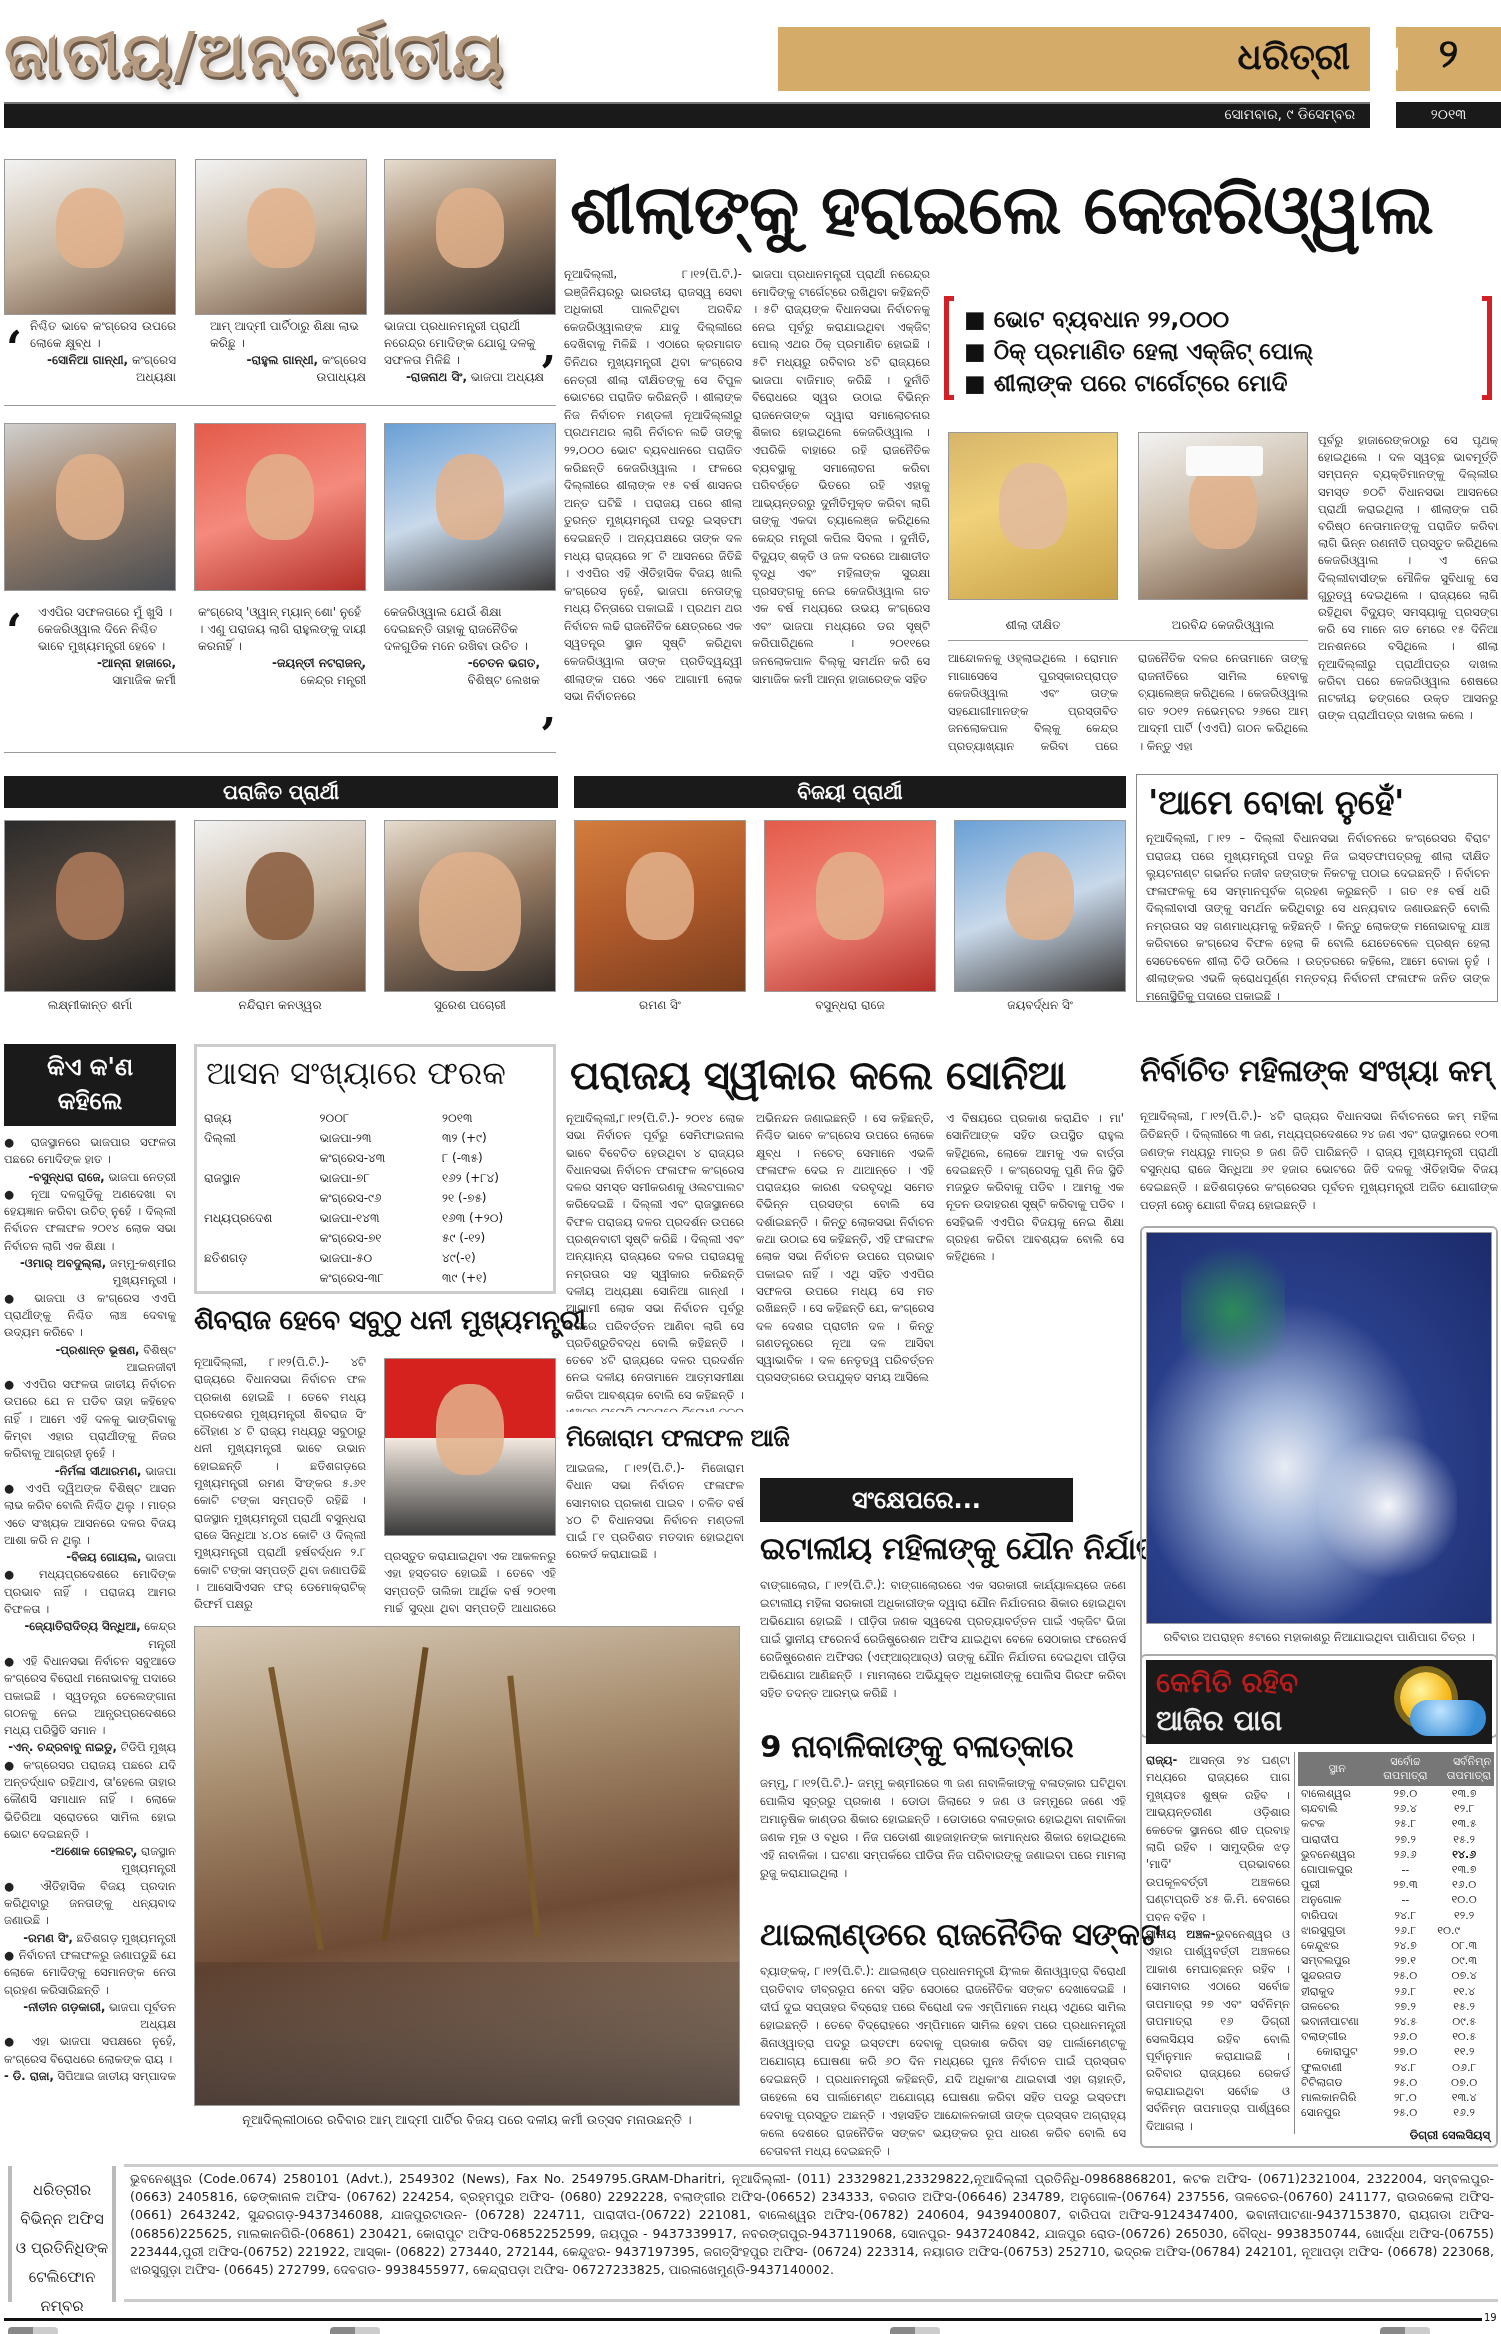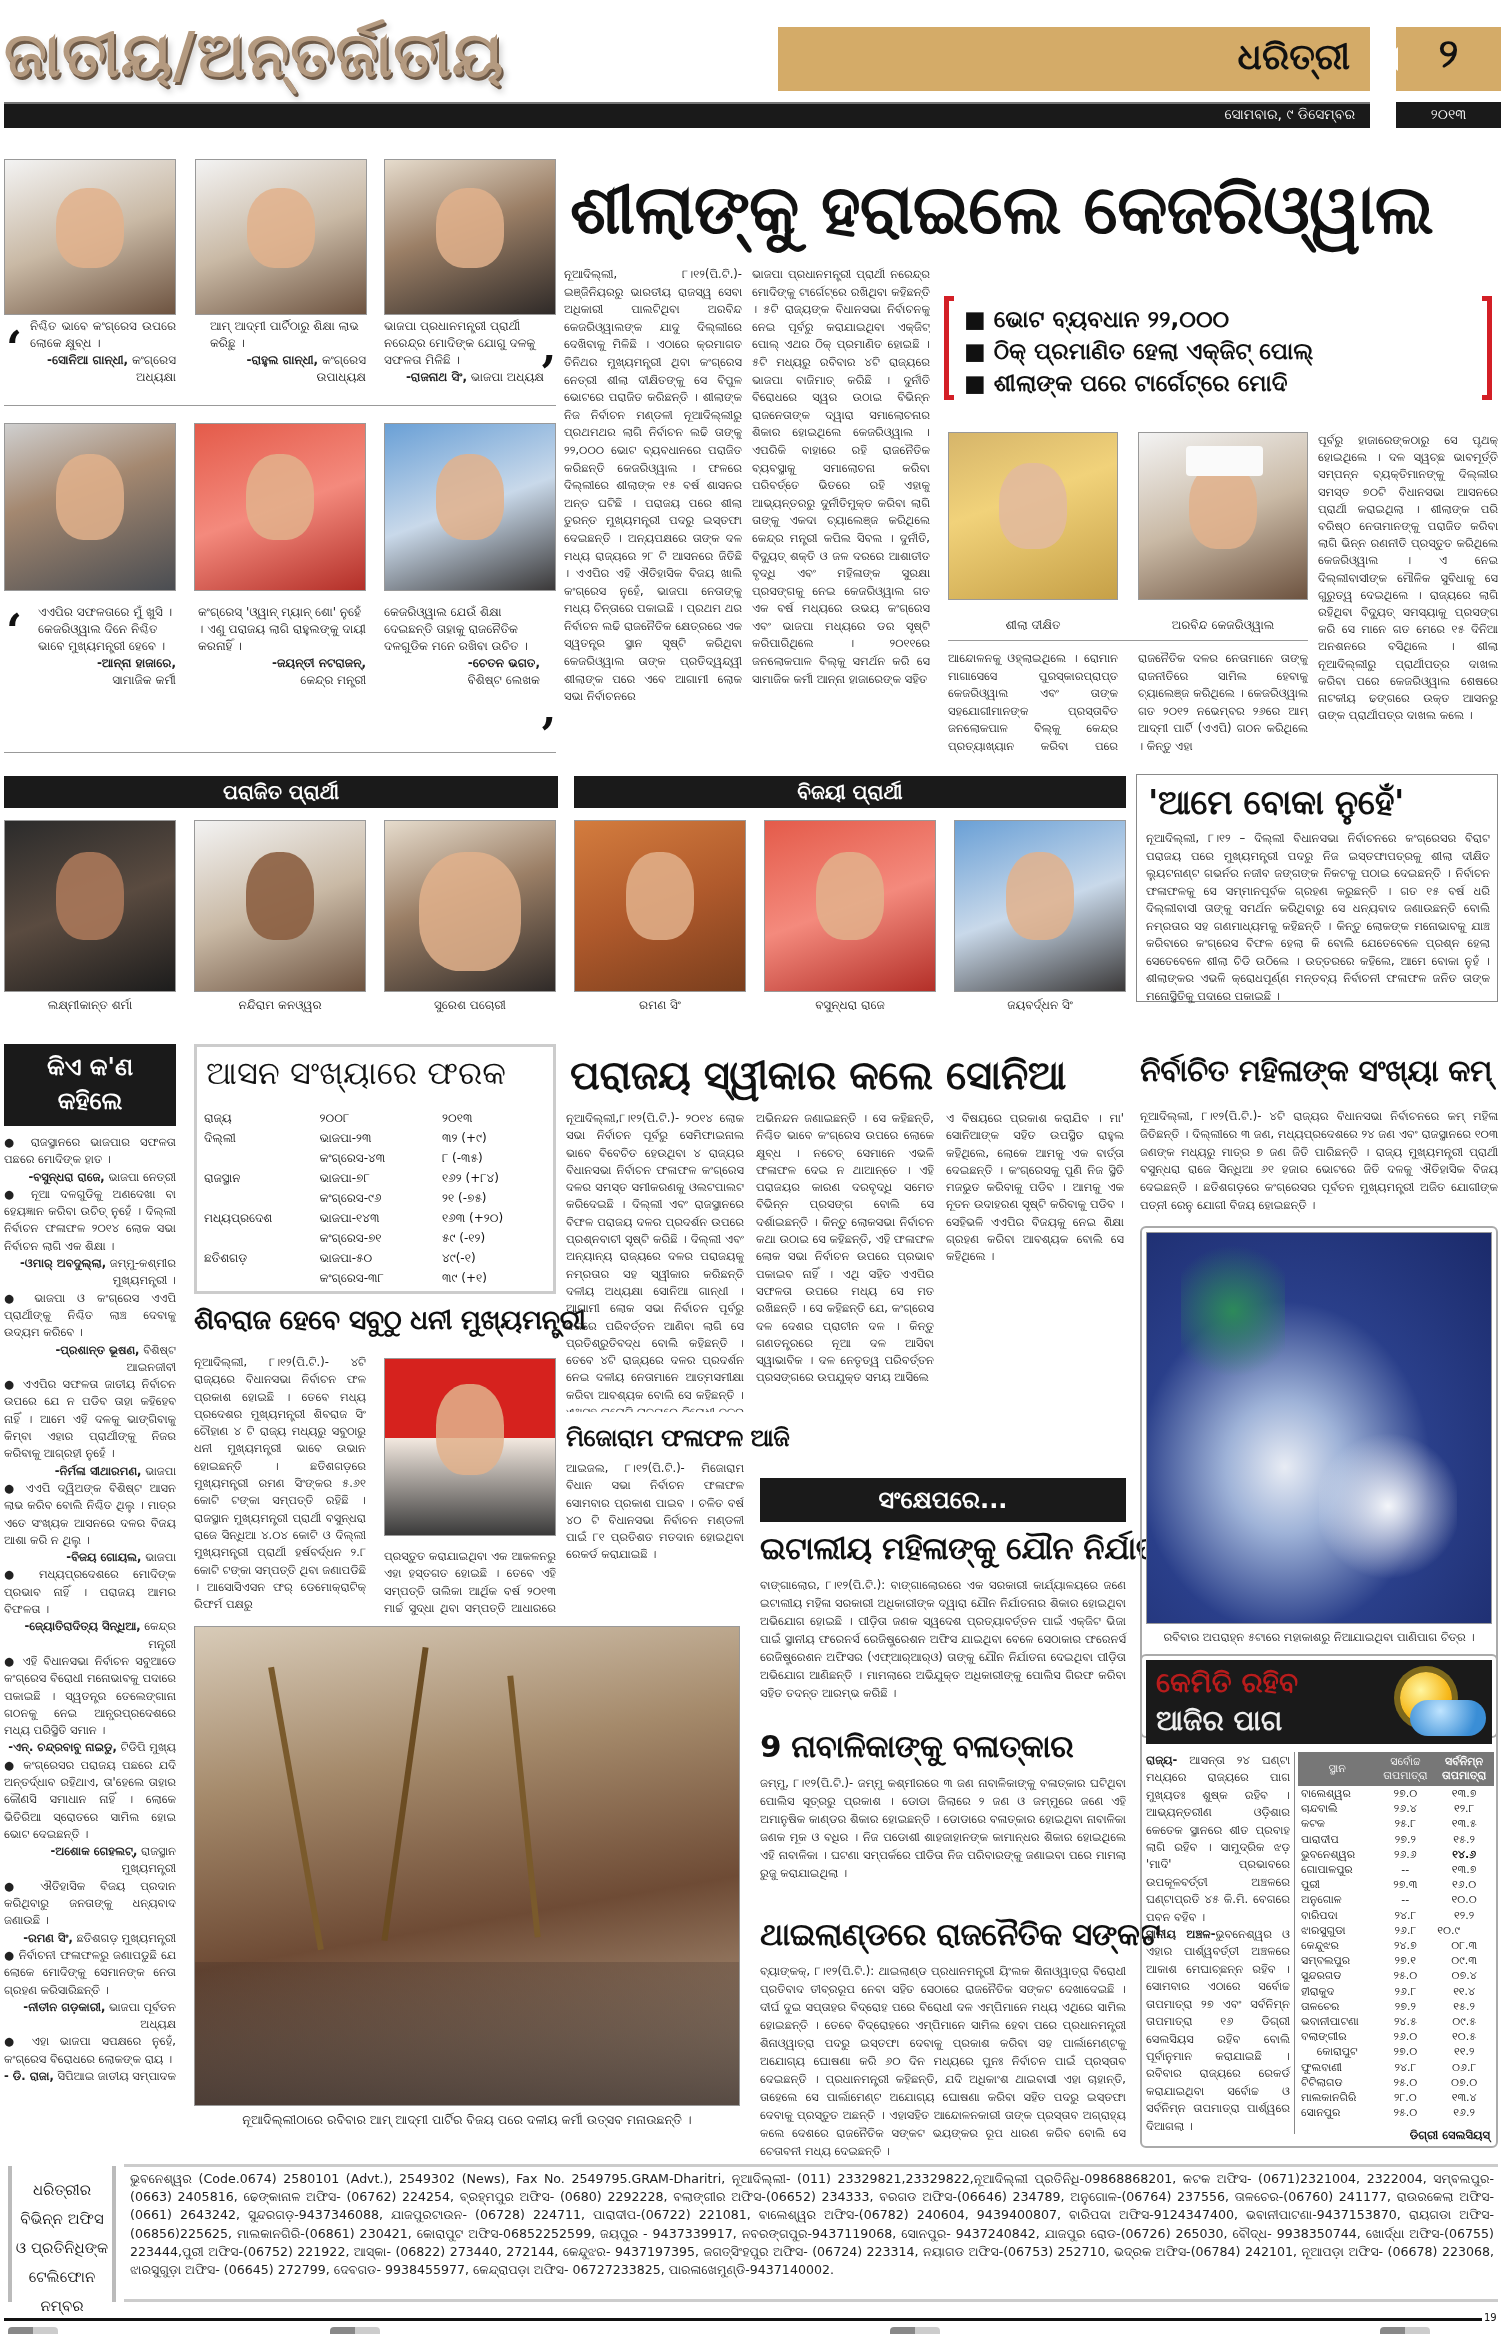--- a/index.html
+++ b/index.html
@@ -230,21 +230,21 @@
 <div class="abs txt" style="left:384px;top:1548px;width:172px;height:70px;overflow:hidden;line-height:17.3px">ପ୍ରସ୍ତୁତ କରାଯାଇଥିବା ଏକ ଆକଳନରୁ ଏହା ହସ୍ତଗତ ହୋଇଛି । ତେବେ ଏହି ସମ୍ପତ୍ତି ତାଲିକା ଆର୍ଥିକ ବର୍ଷ ୨୦୧୩ ମାର୍ଚ୍ଚ ସୁଦ୍ଧା ଥିବା ସମ୍ପତ୍ତି ଆଧାରରେ ପ୍ରସ୍ତୁତ କରାଯାଇଛି ।</div>
 
 <div class="hl" style="left:570px;top:1044px;font-size:40px;line-height:62px">ପରାଜୟ ସ୍ୱୀକାର କଲେ ସୋନିଆ</div>
 <div class="abs txt" style="left:566px;top:1110px;width:178px;height:302px;overflow:hidden;line-height:17.3px">ନୂଆଦିଲ୍ଲୀ,୮।୧୨(ପି.ଟି.)- ୨୦୧୪ ଲୋକ ସଭା ନିର୍ବାଚନ ପୂର୍ବରୁ ସେମିଫାଇନାଲ ଭାବେ ବିବେଚିତ ହେଉଥିବା ୪ ରାଜ୍ୟର ବିଧାନସଭା ନିର୍ବାଚନ ଫଳାଫଳ କଂଗ୍ରେସ ଦଳର ସମସ୍ତ ସମୀକରଣକୁ ଓଲଟପାଲଟ କରିଦେଇଛି । ଦିଲ୍ଲୀ ଏବଂ ରାଜସ୍ଥାନରେ ବିଫଳ ପରାଜୟ ଦଳର ପ୍ରଦର୍ଶନ ଉପରେ ପ୍ରଶ୍ନବାଚୀ ସୃଷ୍ଟି କରିଛି । ଦିଲ୍ଲୀ ଏବଂ ଅନ୍ୟାନ୍ୟ ରାଜ୍ୟରେ ଦଳର ପରାଜୟକୁ ନମ୍ରତାର ସହ ସ୍ୱୀକାର କରିଛନ୍ତି ଦଳୀୟ ଅଧ୍ୟକ୍ଷା ସୋନିଆ ଗାନ୍ଧୀ । ଆଗାମୀ ଲୋକ ସଭା ନିର୍ବାଚନ ପୂର୍ବରୁ ଦଳରେ ପରିବର୍ତ୍ତନ ଆଣିବା ଲାଗି ସେ ପ୍ରତିଶ୍ରୁତିବଦ୍ଧ ବୋଲି କହିଛନ୍ତି । ତେବେ ୪ଟି ରାଜ୍ୟରେ ଦଳର ପ୍ରଦର୍ଶନ ନେଇ ଦଳୀୟ ନେତାମାନେ ଆତ୍ମସମୀକ୍ଷା କରିବା ଆବଶ୍ୟକ ବୋଲି ସେ କହିଛନ୍ତି । ଏଥିସହ ତାରୋଟି ରାଜ୍ୟରେ ବିରୋଧୀ ଦଳର ବିଜୟୀ ପ୍ରାର୍ଥୀମାନଙ୍କୁ ସେ</div>
 <div class="abs txt" style="left:756px;top:1110px;width:178px;height:340px;overflow:hidden;line-height:17.3px">ଅଭିନନ୍ଦନ ଜଣାଇଛନ୍ତି । ସେ କହିଛନ୍ତି, ନିଶ୍ଚିତ ଭାବେ କଂଗ୍ରେସ ଉପରେ ଲୋକେ କ୍ଷୁବ୍ଧ । ନଚେତ୍ ସେମାନେ ଏଭଳି ଫଳାଫଳ ଦେଇ ନ ଥାଆନ୍ତେ । ଏହି ପରାଜୟର କାରଣ ଦରବୃଦ୍ଧି ସମେତ ବିଭିନ୍ନ ପ୍ରସଙ୍ଗ ବୋଲି ସେ ଦର୍ଶାଇଛନ୍ତି । କିନ୍ତୁ ଲୋକସଭା ନିର୍ବାଚନ କଥା ଉଠାଇ ସେ କହିଛନ୍ତି, ଏହି ଫଳାଫଳ ଲୋକ ସଭା ନିର୍ବାଚନ ଉପରେ ପ୍ରଭାବ ପକାଇବ ନାହିଁ । ଏଥି ସହିତ ଏଏପିର ସଫଳତା ଉପରେ ମଧ୍ୟ ସେ ମତ ରଖିଛନ୍ତି । ସେ କହିଛନ୍ତି ଯେ, କଂଗ୍ରେସ ଦଳ ଦେଶର ପ୍ରାଚୀନ ଦଳ । କିନ୍ତୁ ଗଣତନ୍ତ୍ରରେ ନୂଆ ଦଳ ଆସିବା ସ୍ୱାଭାବିକ । ଦଳ ନେତୃତ୍ୱ ପରିବର୍ତ୍ତନ ପ୍ରସଙ୍ଗରେ ଉପଯୁକ୍ତ ସମୟ ଆସିଲେ</div>
 <div class="abs txt" style="left:946px;top:1110px;width:178px;height:340px;overflow:hidden;line-height:17.3px">ଏ ବିଷୟରେ ପ୍ରକାଶ କରାଯିବ । ମା' ସୋନିଆଙ୍କ ସହିତ ଉପସ୍ଥିତ ରାହୁଲ କହିଥିଲେ, ଲୋକେ ଆମକୁ ଏକ ବାର୍ତ୍ତା ଦେଇଛନ୍ତି । କଂଗ୍ରେସକୁ ପୁଣି ନିଜ ସ୍ଥିତି ମଜଭୁତ କରିବାକୁ ପଡିବ । ଆମକୁ ଏକ ନୂତନ ଉଦାହରଣ ସୃଷ୍ଟି କରିବାକୁ ପଡିବ । ସେହିଭଳି ଏଏପିର ବିଜୟକୁ ନେଇ ଶିକ୍ଷା ଗ୍ରହଣ କରିବା ଆବଶ୍ୟକ ବୋଲି ସେ କହିଥିଲେ ।</div>
 
 <div class="hl" style="left:566px;top:1418px;font-size:24px;line-height:40px">ମିଜୋରାମ ଫଳାଫଳ ଆଜି</div>
 <div class="abs txt" style="left:566px;top:1460px;width:178px;height:160px;overflow:hidden;line-height:17.3px">ଆଇଜଲ, ୮।୧୨(ପି.ଟି.)- ମିଜୋରାମ ବିଧାନ ସଭା ନିର୍ବାଚନ ଫଳାଫଳ ସୋମବାର ପ୍ରକାଶ ପାଇବ । ଚଳିତ ବର୍ଷ ୪୦ ଟି ବିଧାନସଭା ନିର୍ବାଚନ ମଣ୍ଡଳୀ ପାଇଁ ୮୧ ପ୍ରତିଶତ ମତଦାନ ହୋଇଥିବା ରେକର୍ଡ କରାଯାଇଛି ।</div>
 
-<div class="blackbar" style="left:760px;top:1478px;width:366px;height:44px;line-height:44px;font-size:24px">ସଂକ୍ଷେପରେ...</div>
+<div class="blackbar" style="left:760px;top:1478px;width:313px;height:44px;line-height:44px;font-size:24px">ସଂକ୍ଷେପରେ...</div>
 <div class="hl" style="left:760px;top:1524px;font-size:31px;line-height:48px">ଇଟାଲୀୟ ମହିଳାଙ୍କୁ ଯୌନ ନିର୍ଯାତନା</div>
 <div class="abs txt" style="left:760px;top:1576px;width:366px;line-height:18px">ବାଙ୍ଗାଲୋର, ୮।୧୨(ପି.ଟି.): ବାଙ୍ଗାଲୋରରେ ଏକ ସରକାରୀ କାର୍ଯ୍ୟାଳୟରେ ଜଣେ ଇଟାଲୀୟ ମହିଳା ସରକାରୀ ଅଧିକାରୀଙ୍କ ଦ୍ୱାରା ଯୌନ ନିର୍ଯାତନାର ଶିକାର ହୋଇଥିବା ଅଭିଯୋଗ ହୋଇଛି । ପୀଡ଼ିତା ଜଣକ ସ୍ୱଦେଶ ପ୍ରତ୍ୟାବର୍ତ୍ତନ ପାଇଁ ଏକ୍‌ଜିଟ ଭିଜା ପାଇଁ ସ୍ଥାନୀୟ ଫରେନର୍ସ ରେଜିଷ୍ଟ୍ରେଶନ ଅଫିସ ଯାଇଥିବା ବେଳେ ସେଠାକାର ଫରେନର୍ସ ରେଜିଷ୍ଟ୍ରେଶନ ଅଫିସର (ଏଫ୍‌ଆର୍‌ଆର୍‌ଓ) ତାଙ୍କୁ ଯୌନ ନିର୍ଯାତନା ଦେଇଥିବା ପୀଡ଼ିତା ଅଭିଯୋଗ ଆଣିଛନ୍ତି । ମାମଲାରେ ଅଭିଯୁକ୍ତ ଅଧିକାରୀଙ୍କୁ ପୋଲିସ ଗିରଫ କରିବା ସହିତ ତଦନ୍ତ ଆରମ୍ଭ କରିଛି ।</div>
 <div class="hl" style="left:760px;top:1722px;font-size:31px;line-height:48px">9 ନାବାଳିକାଙ୍କୁ ବଳାତ୍କାର</div>
 <div class="abs txt" style="left:760px;top:1774px;width:366px;line-height:18px">ଜମ୍ମୁ, ୮।୧୨(ପି.ଟି.)- ଜମ୍ମୁ କଶ୍ମୀରରେ ୩ ଜଣ ନାବାଳିକାଙ୍କୁ ବଳାତ୍କାର ଘଟିଥିବା ପୋଲିସ ସୂତ୍ରରୁ ପ୍ରକାଶ । ଡୋଡା ଜିଲାରେ ୨ ଜଣ ଓ ଜମ୍ମୁରେ ଜଣେ ଏହି ଅମାନୁଷିକ କାଣ୍ଡର ଶିକାର ହୋଇଛନ୍ତି । ଡୋଡାରେ ବଳାତ୍କାର ହୋଇଥିବା ନାବାଳିକା ଜଣକ ମୂକ ଓ ବଧିର । ନିଜ ପଡୋଶୀ ଶାହଜାହାନଙ୍କ କାମାନ୍ଧର ଶିକାର ହୋଇଥିଲେ ଏହି ନାବାଳିକା । ଘଟଣା ସମ୍ପର୍କରେ ପୀଡିତା ନିଜ ପରିବାରଙ୍କୁ ଜଣାଇବା ପରେ ମାମଲା ରୁଜୁ କରାଯାଇଥିଲା ।</div>
 <div class="hl" style="left:760px;top:1910px;font-size:31px;line-height:48px">ଥାଇଲାଣ୍ଡରେ ରାଜନୈତିକ ସଙ୍କଟ</div>
 <div class="abs txt" style="left:760px;top:1962px;width:366px;line-height:18px">ବ୍ୟାଙ୍କକ୍, ୮।୧୨(ପି.ଟି.): ଥାଇଲାଣ୍ଡ ପ୍ରଧାନମନ୍ତ୍ରୀ ୟିଂଲକ ଶିନାଓ୍ୱାତ୍ରା ବିରୋଧୀ ପ୍ରତିବାଦ ତୀବ୍ରରୂପ ନେବା ସହିତ ସେଠାରେ ରାଜନୈତିକ ସଙ୍କଟ ଦେଖାଦେଇଛି । ଦୀର୍ଘ ଦୁଇ ସପ୍ତାହର ବିଦ୍ରୋହ ପରେ ବିରୋଧୀ ଦଳ ଏମ୍‌ପିମାନେ ମଧ୍ୟ ଏଥିରେ ସାମିଲ ହୋଇଛନ୍ତି । ତେବେ ବିଦ୍ରୋହରେ ଏମ୍‌ପିମାନେ ସାମିଲ ହେବା ପରେ ପ୍ରଧାନମନ୍ତ୍ରୀ ଶିନାଓ୍ୱାତ୍ରା ପଦରୁ ଇସ୍ତଫା ଦେବାକୁ ପ୍ରକାଶ କରିବା ସହ ପାର୍ଲାମେଣ୍ଟକୁ ଅଯୋଗ୍ୟ ଘୋଷଣା କରି ୬୦ ଦିନ ମଧ୍ୟରେ ପୁନଃ ନିର୍ବାଚନ ପାଇଁ ପ୍ରସ୍ତାବ ଦେଇଛନ୍ତି । ପ୍ରଧାନମନ୍ତ୍ରୀ କହିଛନ୍ତି, ଯଦି ଅଧିକାଂଶ ଥାଇବାସୀ ଏହା ଚାହାନ୍ତି, ତାହେଲେ ସେ ପାର୍ଲାମେଣ୍ଟ ଅଯୋଗ୍ୟ ଘୋଷଣା କରିବା ସହିତ ପଦରୁ ଇସ୍ତଫା ଦେବାକୁ ପ୍ରସ୍ତୁତ ଅଛନ୍ତି । ଏହାସହିତ ଆନ୍ଦୋଳନକାରୀ ତାଙ୍କ ପ୍ରସ୍ତାବ ଅଗ୍ରାହ୍ୟ କଲେ ଦେଶରେ ରାଜନୈତିକ ସଙ୍କଟ ଭୟଙ୍କର ରୂପ ଧାରଣ କରିବ ବୋଲି ସେ ଚେତାବନୀ ମଧ୍ୟ ଦେଇଛନ୍ତି ।</div>
 
 <div class="photo ph-crowd" style="left:194px;top:1626px;width:546px;height:480px">
  <div style="position:absolute;left:18%;top:8%;width:6px;height:60%;background:#7a5a2c;transform:rotate(-10deg)"></div>
  <div style="position:absolute;left:38%;top:4%;width:6px;height:62%;background:#6b4c22;transform:rotate(8deg)"></div>
@@ -273,21 +273,21 @@
 <div class="abs" style="left:1146px;top:1752px;width:144px;font-size:11.5px;line-height:17.4px;color:#222;text-align:justify">
  <b>ରାଜ୍ୟ-</b> <span>ଆସନ୍ତା ୨୪ ଘଣ୍ଟା ମଧ୍ୟରେ ରାଜ୍ୟରେ ପାଗ ମୁଖ୍ୟତଃ ଶୁଷ୍କ ରହିବ । ଆଭ୍ୟନ୍ତରୀଣ ଓଡ଼ିଶାର କେତେକ ସ୍ଥାନରେ ଶୀତ ପ୍ରବାହ ଲାଗି ରହିବ । ସାମୁଦ୍ରିକ ଝଡ଼ 'ମାଦି' ପ୍ରଭାବରେ ଉପକୂଳବର୍ତ୍ତୀ ଅଞ୍ଚଳରେ ଘଣ୍ଟାପ୍ରତି ୪୫ କି.ମି. ବେଗରେ ପବନ ବହିବ ।</span><br>
  <b>ସ୍ଥାନୀୟ ଅଞ୍ଚଳ-</b><span>ଭୁବନେଶ୍ୱର ଓ ଏହାର ପାର୍ଶ୍ୱବର୍ତ୍ତୀ ଅଞ୍ଚଳରେ ଆକାଶ ମେଘାଚ୍ଛନ୍ନ ରହିବ । ସୋମବାର ଏଠାରେ ସର୍ବୋଚ୍ଚ ତାପମାତ୍ରା ୨୭ ଏବଂ ସର୍ବନିମ୍ନ ତାପମାତ୍ରା ୧୬ ଡିଗ୍ରୀ ସେଲସିୟସ ରହିବ ବୋଲି ପୂର୍ବାନୁମାନ କରାଯାଇଛି । ରବିବାର ରାଜ୍ୟରେ ରେକର୍ଡ କରାଯାଇଥିବା ସର୍ବୋଚ୍ଚ ଓ ସର୍ବନିମ୍ନ ତାପମାତ୍ରା ପାର୍ଶ୍ୱରେ ଦିଆଗଲା ।</span>
 </div>
 <div class="abs" style="left:1294px;top:1752px;width:1px;height:382px;background:#888"></div>
 <table class="abs" style="left:1298px;top:1752px;width:196px;font-size:11px">
  <thead>
       <tr style="background:#777;color:#fff;line-height:14px">
   <th style="padding:3px;font-weight:normal;text-align:center;width:40%">ସ୍ଥାନ</th>
   <th style="padding:3px;font-weight:normal;text-align:center">ସର୍ବୋଚ୍ଚ ତାପମାତ୍ରା</th>
-  <th style="padding:3px;font-weight:bold;text-align:center">ସର୍ବନିମ୍ନ ତାପମାତ୍ରା</th>
+  <th style="padding:3px;font-weight:normal;text-align:right">ସର୍ବନିମ୍ନ ତାପମାତ୍ରା</th>
  </tr>
     </thead>
  <tbody id="temp-body">
       <tr style="line-height: 15.2px;">
         <td style="padding: 0px 3px; text-align: left;">ବାଲେଶ୍ୱର</td>
         <td style="padding: 0px 3px; text-align: center;">୨୭.୦</td>
         <td style="padding: 0px 3px; text-align: center;">୧୩.୭</td>
       </tr>
       <tr style="line-height: 15.2px;">
         <td style="padding: 0px 3px; text-align: left;">ଚାନ୍ଦବାଲି</td>

